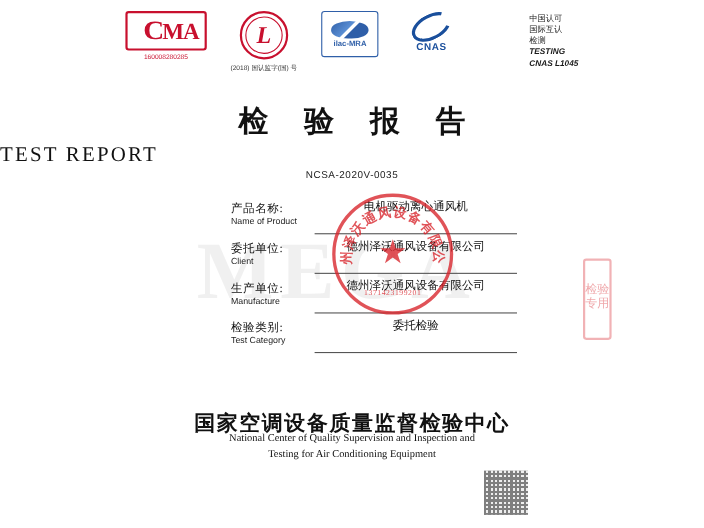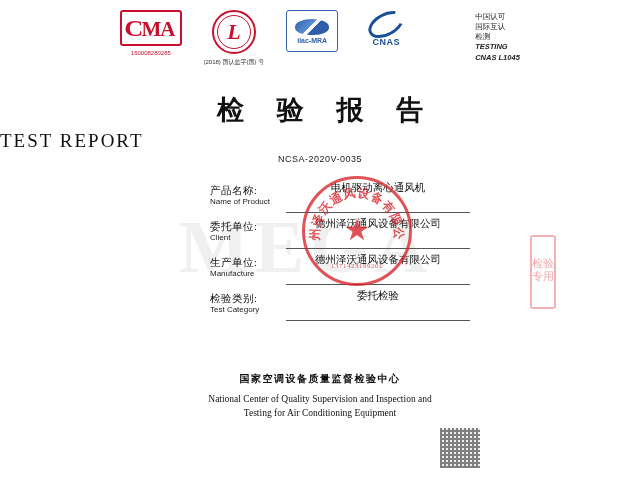--- a/index.html
+++ b/index.html
@@ -43,21 +43,21 @@
   
   .cma-mark {
     font-family: "Liberation Serif", serif;
     font-weight: bold;
     font-size: 21px;
     color: #c8102e;
     letter-spacing: -1px;
     line-height: 1;
     border: 2px solid #c8102e;
     border-radius: 3px;
-    padding: 4px 5px 4px 3px;
+    padding: 4px 5px 4px 15px;
     position: relative;
   }
   .cma-mark .c-big {
     font-size: 24px;
     display: inline-block;
     transform: scaleX(1.1);
   }
   .logo-caption {
     font-size: 6px;
     color: #c8102e;
@@ -332,21 +332,21 @@
   }
 
   
   .org-cn {
     position: absolute;
     top: 372px;
     left: 0;
     width: 640px;
     text-align: center;
     font-family: "Liberation Serif", serif;
-    font-size: 10px;
+    font-size: 19px;
     font-weight: bold;
     letter-spacing: 1.5px;
     color: #111;
   }
   .org-en1 {
     position: absolute;
     top: 394px;
     left: 0;
     width: 640px;
     text-align: center;

